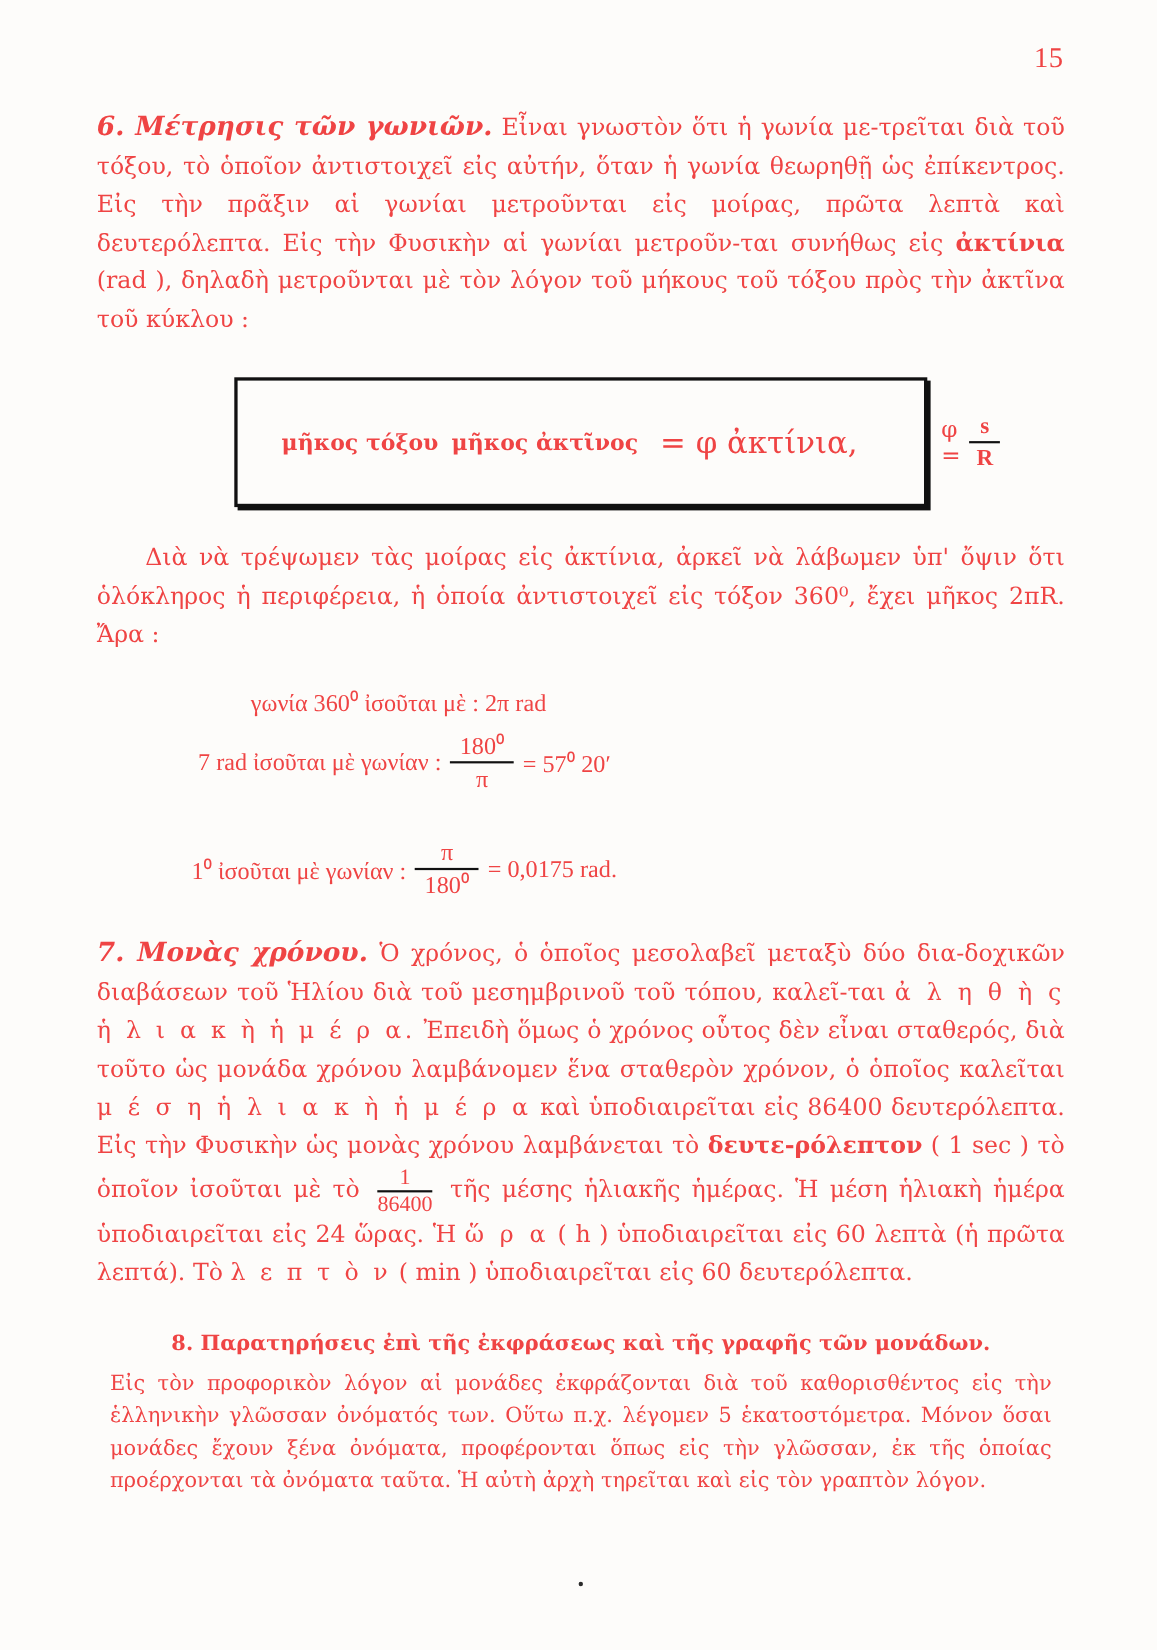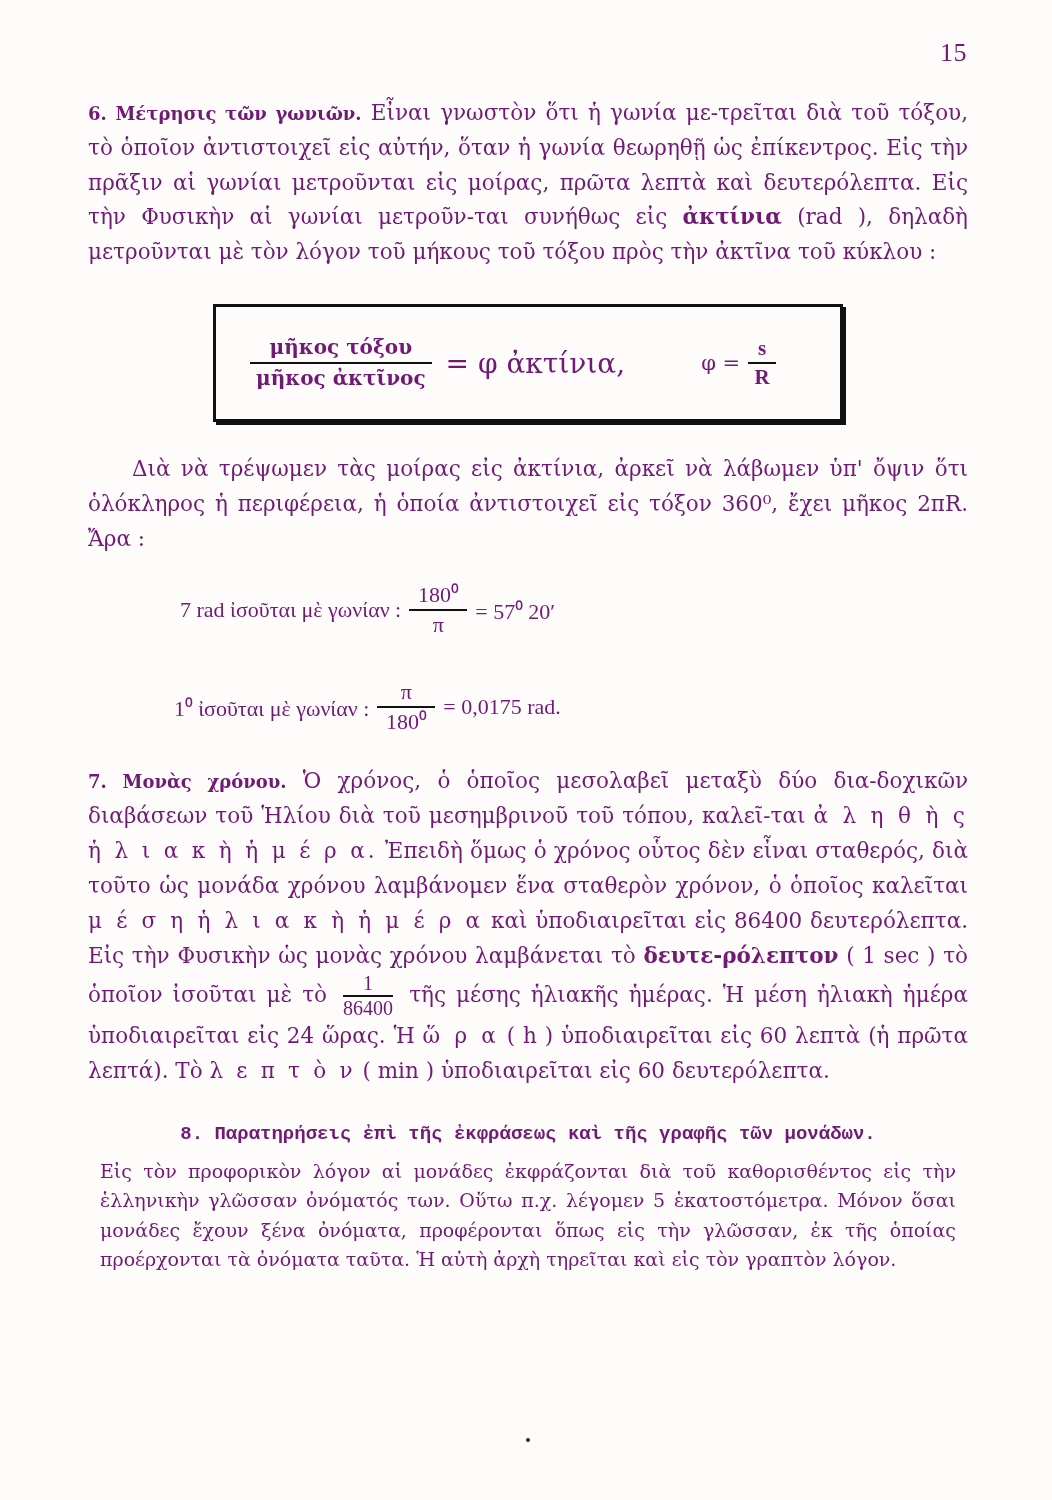--- a/index.html
+++ b/index.html
@@ -6,21 +6,21 @@
     margin: 0;
     padding: 0;
     background: #ffffff;
   }
   .page {
     position: relative;
     width: 1052px;
     height: 1500px;
     background: #fdfcfa;
     font-family: "DejaVu Serif", serif;
-    color: #701a75;
+    color: #ef4444;
     overflow: hidden;
   }
   .page-number {
     position: absolute;
     top: 38px;
     right: 85px;
     font-family: "Liberation Serif", serif;
     font-size: 26px;
     letter-spacing: 0.5px;
   }
@@ -32,21 +32,22 @@
   }
   .para {
     font-size: 21.5px;
     line-height: 1.62;
     text-align: justify;
     text-justify: inter-word;
     margin: 0;
   }
   .sec-head {
     font-weight: bold;
-    font-size: 18px;
+    font-size: 24px;
+    font-style: italic;
   }
   .bold {
     font-weight: bold;
     margin-top: 16px;
   }
   .spaced {
     letter-spacing: 3.2px;
   }
   .indent {
     text-indent: 44px;
@@ -64,21 +65,21 @@
     height: 118px;
     border: 3px solid #111;
     box-shadow: 3px 3px 0 #111;
     display: flex;
     align-items: center;
     padding-left: 34px;
     box-sizing: border-box;
   }
   .frac {
     display: inline-flex;
-    flex-direction: column;
+    flex-direction: row;
     align-items: center;
     vertical-align: middle;
     line-height: 1.15;
   }
   .frac .num,
   .frac .den {
     padding: 0 6px;
     white-space: nowrap;
   }
   .frac .bar {
@@ -143,21 +144,20 @@
     background: #111;
     margin: 2px 0;
   }
 
   
   .sec8-head {
     text-align: center;
     font-weight: bold;
     font-size: 19px;
     margin: 34px 0 12px 0;
-    font-family: Liberation Mono, monospace;
   }
   .small-para {
     font-size: 19px;
     line-height: 1.55;
     text-align: justify;
     margin: 12px;
   }
   .bottom-dot {
     position: absolute;
     left: 50%;
@@ -213,20 +213,23 @@
             <span class="bar" style="min-width:28px"></span>
             <span>R</span>
           </span>
         </span>
       </div>
     </div>
 
     <p class="para indent">Διὰ νὰ τρέψωμεν τὰς μοίρας εἰς ἀκτίνια, ἀρκεῖ νὰ λάβωμεν ὑπ' ὄψιν ὅτι ὁλόκληρος ἡ περιφέρεια, ἡ ὁποία ἀντιστοιχεῖ εἰς τόξον 360⁰, ἔχει μῆκος 2πR. Ἄρα :</p>
 
     <div class="eq-block">
+      <div class="eq-line l1">
+        <span class="mathit">γωνία 360⁰ ἰσοῦται μὲ : 2π rad</span>
+      </div>
       <div class="eq-line l2">
         <span class="mathit">7 rad  ἰσοῦται  μὲ  γωνίαν  :</span>
         <span class="small-frac">
           <span>180⁰</span>
           <span class="bar"></span>
           <span>π</span>
         </span>
         <span class="mathit">= 57⁰ 20′</span>
       </div>
       <div class="eq-line l3">

